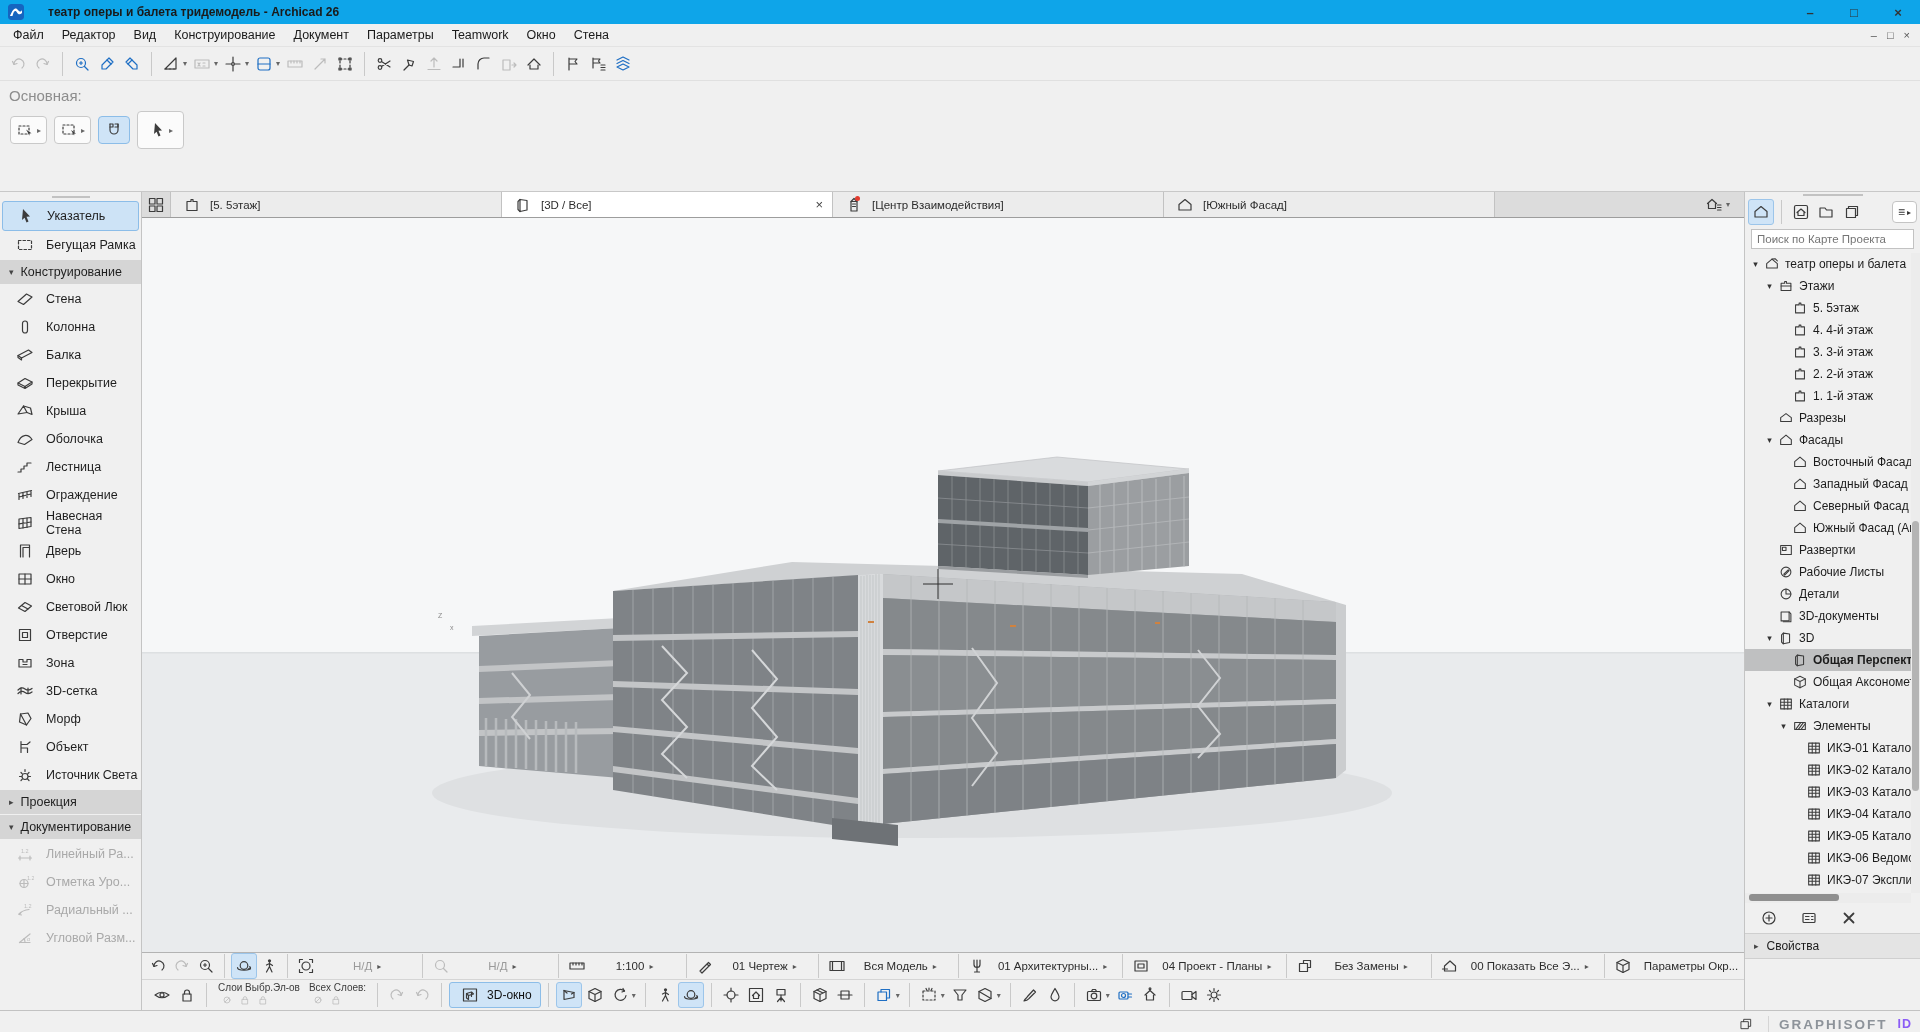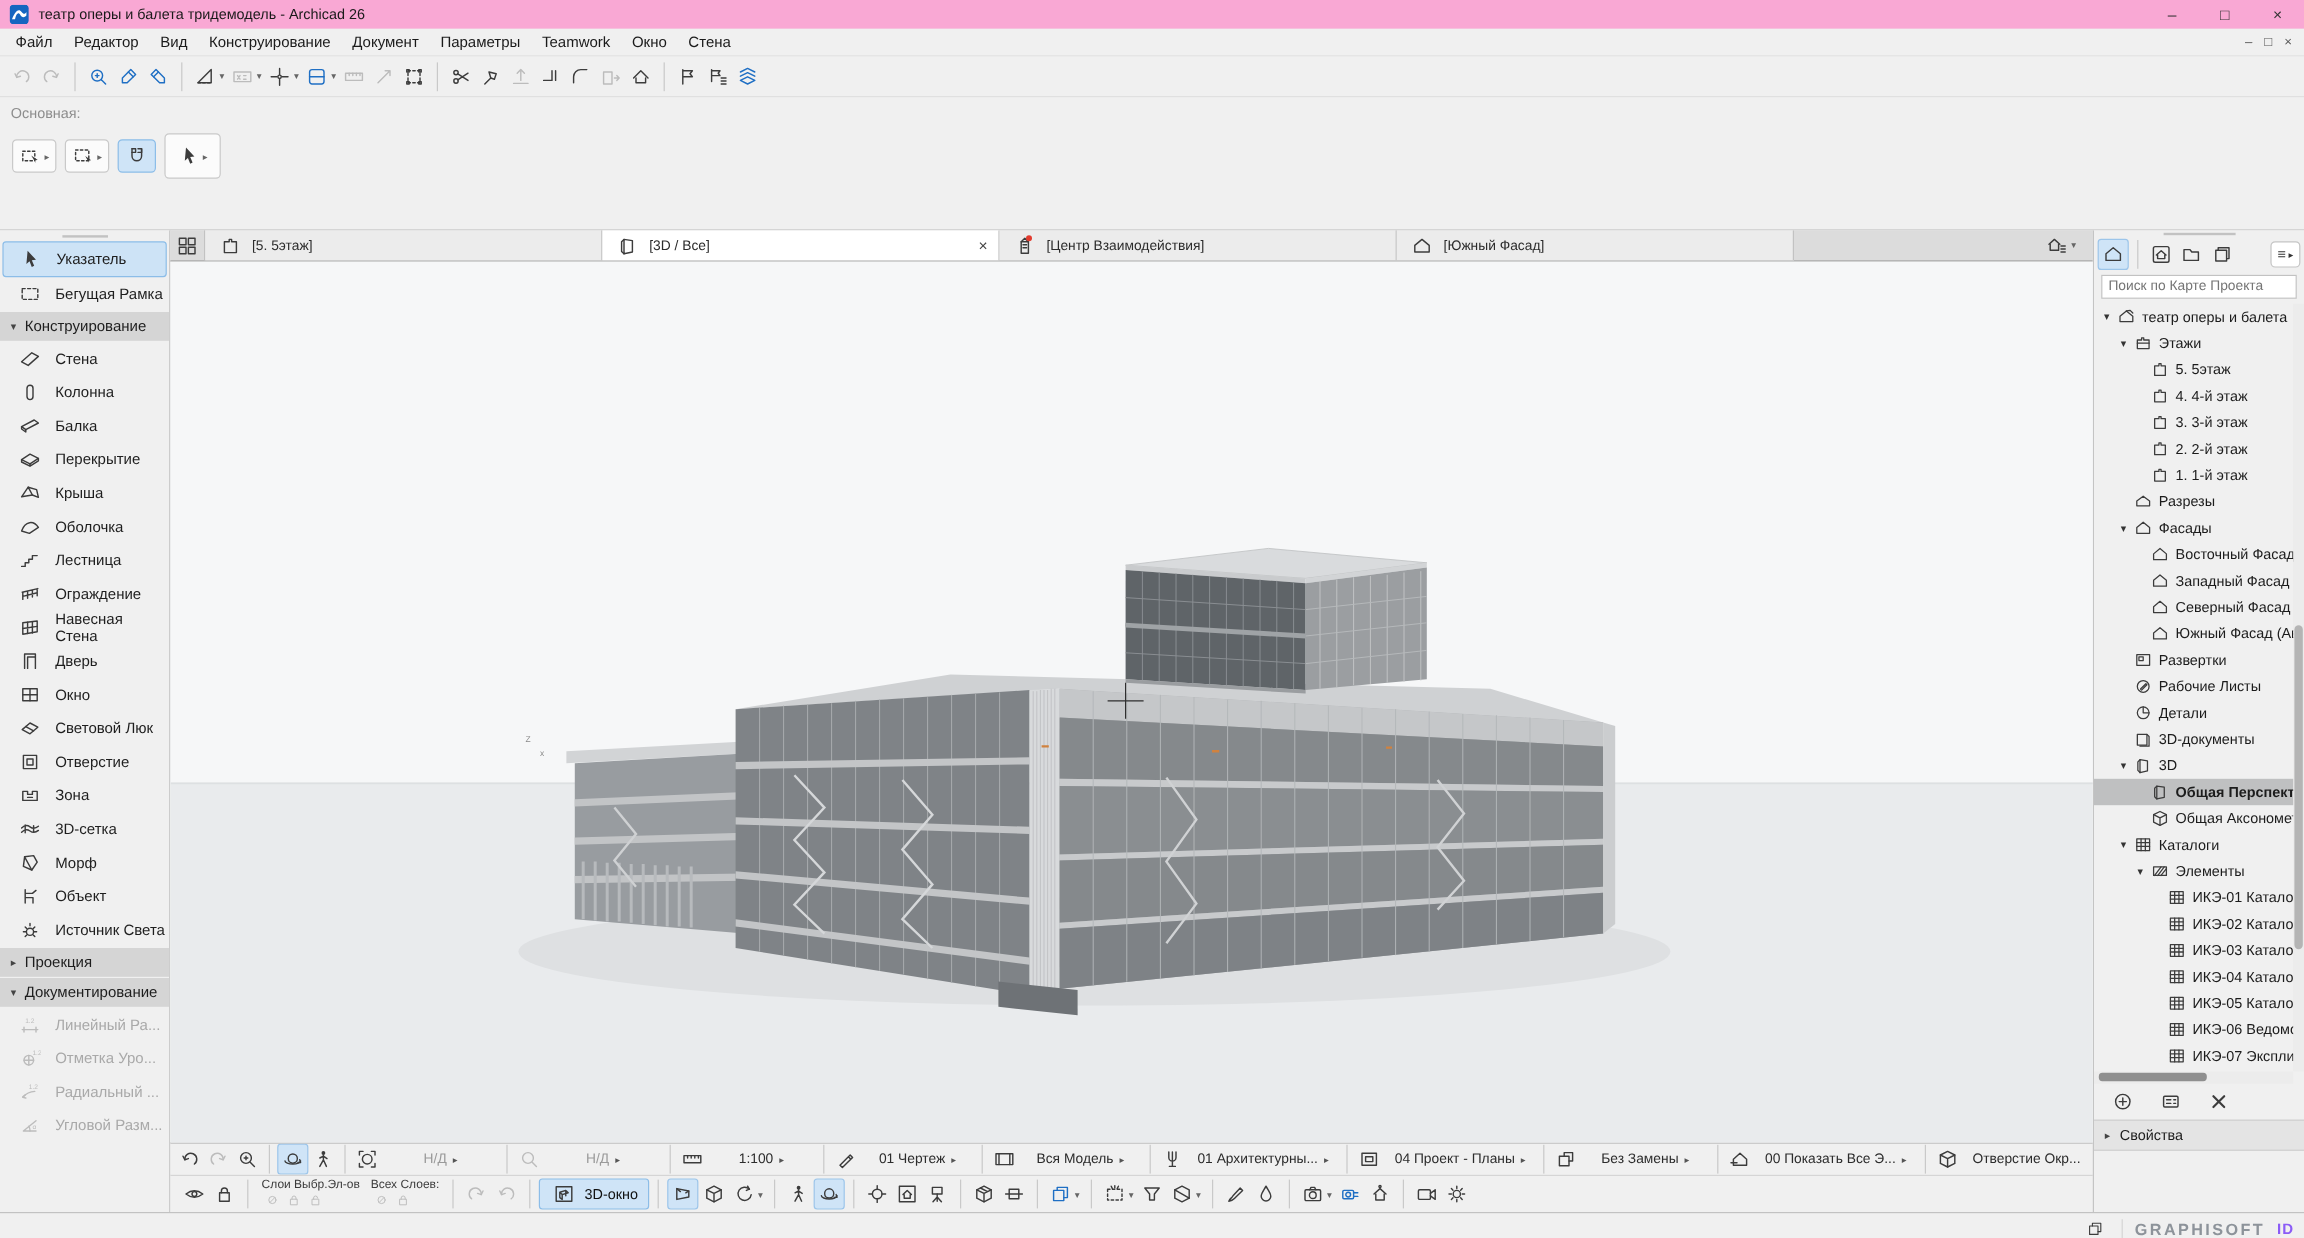--- a/index.html
+++ b/index.html
@@ -1,41 +1,41 @@
 <!DOCTYPE html>
 <html><head>
 <meta charset="utf-8">
 <style>
   html,body{margin:0;padding:0;background:#888;}
   .app{position:relative;width:1920px;height:1032px;background:#f0f0f0;
        font-family:"Liberation Sans",sans-serif;font-size:12px;color:#222;
        overflow:hidden;user-select:none;}
   
-  .titlebar{height:24px;display:flex;align-items:center;background:#f9a8d4;padding-left:8px;gap:8px;}
+  .titlebar{height:24px;display:flex;align-items:center;background:#0ea5e9;padding-left:8px;gap:24px;font-weight:bold;}
   .app-logo{width:16px;height:16px;border-radius:3px;flex:0 0 16px;}
   .title-text{font-size:12px;color:#1a1a1a;}
   .win-controls{margin-left:auto;display:flex;height:100%;}
   .win-btn{width:44px;height:100%;display:flex;align-items:center;justify-content:center;color:#333;font-size:13px;}
   
   .menubar{height:22px;display:flex;align-items:center;padding-left:4px;background:#f0f0f0;}
   .menu-item{padding:2px 9px;font-size:12.5px;color:#1a1a1a;}
   .menu-controls{margin-left:auto;display:flex;gap:10px;padding-right:10px;color:#555;font-size:11px;}
   
   .toolbar{height:33px;display:flex;align-items:center;background:#f0f0f0;border-top:1px solid #e3e3e3;padding-left:6px;gap:1px;}
   .tb-sep{width:1px;height:24px;background:#c9c9c9;margin:0 6px;flex:0 0 1px;}
   .icn{display:inline-flex;width:24px;height:24px;align-items:center;justify-content:center;color:#3c3c3c;flex:0 0 auto;}
   .icn svg{width:18px;height:18px;display:block;}
   .icn.small svg{width:14px;height:14px;}
   .icn.accent{color:#1f6fc4;}
   .icn.disabled{color:#bcbcbc;}
   .icn.hl{background:#cfe4f7;border:1px solid #9cc5ea;border-radius:3px;}
   .dd-arrow{font-size:8px;color:#666;margin:0 2px 0 -1px;}
   
   .infobar{height:110px;position:relative;border-top:1px solid #e0e0e0;background:#f0f0f0;}
-  .infobar-label{position:absolute;left:9px;top:6px;color:#8d8d8d;font-size:12px;}
+  .infobar-label{position:absolute;left:9px;top:6px;color:#8d8d8d;font-size:15px;}
   .palette-row{position:absolute;left:10px;top:30px;display:flex;align-items:center;gap:7px;}
   .pal-btn{height:26px;border:1px solid #c9c9c9;border-radius:4px;background:#fbfbfb;display:flex;align-items:center;padding:0 3px;}
   .pal-btn.active{background:#cfe4f7;border-color:#8cbde8;}
   .pal-btn.large{height:36px;padding:0 8px;}
   
   .main{display:flex;height:818px;border-top:1px solid #c8c8c8;}
   
   .toolbox{width:141px;background:#f0f0f0;border-right:1px solid #c4c4c4;overflow:hidden;flex:0 0 141px;}
   .tbx-handle{height:9px;display:flex;justify-content:center;align-items:center;}
   .tbx-handle div{width:38px;height:2px;background:#c2c2c2;}
@@ -952,21 +952,21 @@
           <span class="tb-sep"></span>
           <span class="icn ">
             <svg viewBox="0 0 18 18">
               <g fill="none" stroke="currentColor" stroke-width="1.2" stroke-linecap="round" stroke-linejoin="round">
                 <path d="M9 2.5 L15 5.5 V12.5 L9 15.5 L3 12.5 V5.5 Z"></path>
                 <path d="M3 5.5 L9 8.5 L15 5.5 M9 8.5 V15.5"></path>
               </g>
             </svg>
           </span>
           <span class="qb-dd" style="padding:0 9px">
-            <span class="qb-lbl">Отверстие Окр...</span>
+            <span class="qb-lbl">Параметры Окр...</span>
           </span>
         </div>
 
       <div class="toolbar2" id="toolbar2">
           <span class="icn ">
             <svg viewBox="0 0 18 18">
               <g fill="none" stroke="currentColor" stroke-width="1.2" stroke-linecap="round" stroke-linejoin="round">
                 <path d="M2 9 Q9 3.5 16 9 Q9 14.5 2 9 Z"></path>
                 <circle cx="9" cy="9" r="2"></circle>
               </g>

